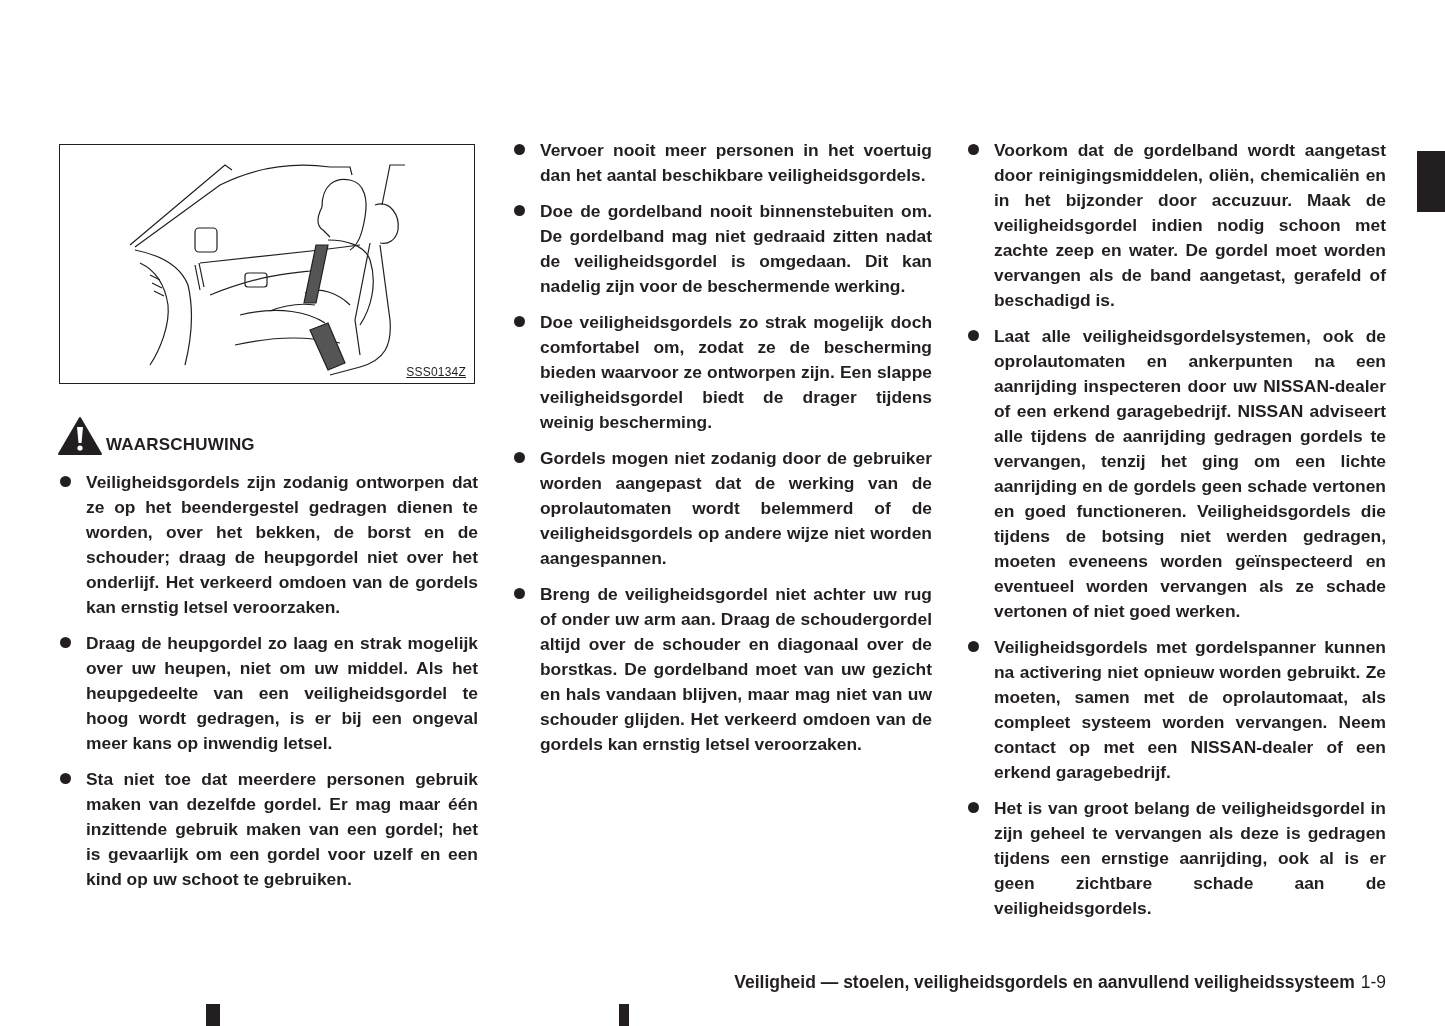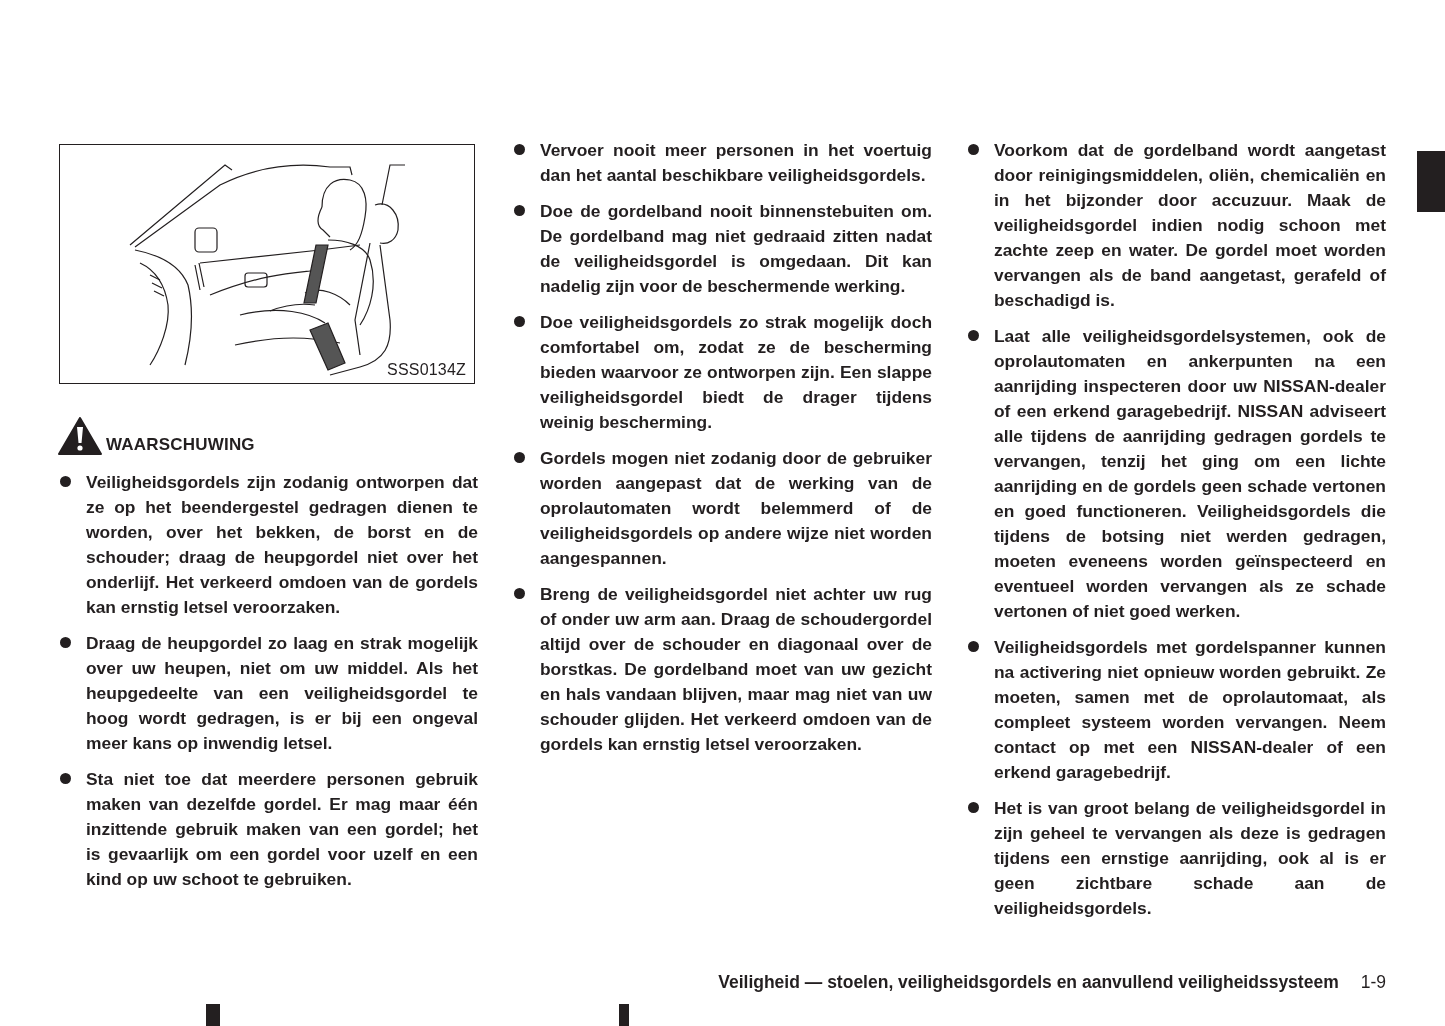--- a/index.html
+++ b/index.html
@@ -5,33 +5,33 @@
   html, body { margin:0; padding:0; background:#ffffff; }
   body { width:1445px; height:1026px; position:relative; overflow:hidden;
          font-family:"Liberation Sans", "DejaVu Sans", sans-serif; color:#231f20; }
   .col { position:absolute; top:138px; width:418px; }
   .col1 { left:60px; }
   .col2 { left:514px; top:138px; }
   .col3 { left:968px; top:138px; }
   .figure { position:absolute; left:59px; top:144px; width:416px; height:240px;
             border:1.5px solid #231f20; box-sizing:border-box; background:#fff; }
   .figure svg { position:absolute; left:0; top:0; }
-  .fig-code { position:absolute; right:8px; bottom:4px; font-size:16px; letter-spacing:0.2px; }
+  .fig-code { position:absolute; right:8px; bottom:4px; font-size:12px; letter-spacing:0.2px;text-decoration:underline; }
   .warning { position:absolute; left:58px; top:417px; display:flex; align-items:center; }
   .warning svg { width:44px; height:38px; }
   .warning-title { font-size:17px; font-weight:bold; margin-left:4px; margin-top:18px; letter-spacing:0.2px; }
   .bullets { list-style:none; margin:0; padding:0; }
   .bullet { position:relative; padding-left:26px; font-size:17.4px; line-height:25px;
             font-weight:bold; text-align:justify; margin-bottom:11px; }
   .bullet .dot { position:absolute; left:0; top:6px; width:11px; height:11px; border-radius:50%; background:#231f20; }
   .col1 .bullets { position:absolute; left:60px; top:470px; width:418px; }
   .tab-marker { position:absolute; left:1417px; top:151px; width:28px; height:61px; background:#231f20; }
   .crop-left { position:absolute; left:206px; top:1004px; width:14px; height:22px; background:#231f20; }
   .crop-mid { position:absolute; left:619px; top:1004px; width:10px; height:22px; background:#231f20; }
-  .footer { position:absolute; right:59px; top:972px; font-size:17.5px; font-weight:bold; display:flex; gap:22px; }
+  .footer { position:absolute; right:59px; top:972px; font-size:17.5px; font-weight:bold; display:flex; gap:6px; }
   .footer .pg { font-weight:normal; }
 </style>
 </head>
 <body>
 
 <div class="figure">
   <svg width="414" height="238" viewBox="0 0 414 238" fill="none" stroke="#231f20" stroke-width="1.2">
 
     <path d="M70,100 L165,20 L172,25"></path>
     <path d="M75,102 L160,40 C200,20 240,18 270,22 L290,22 L292,30"></path>

